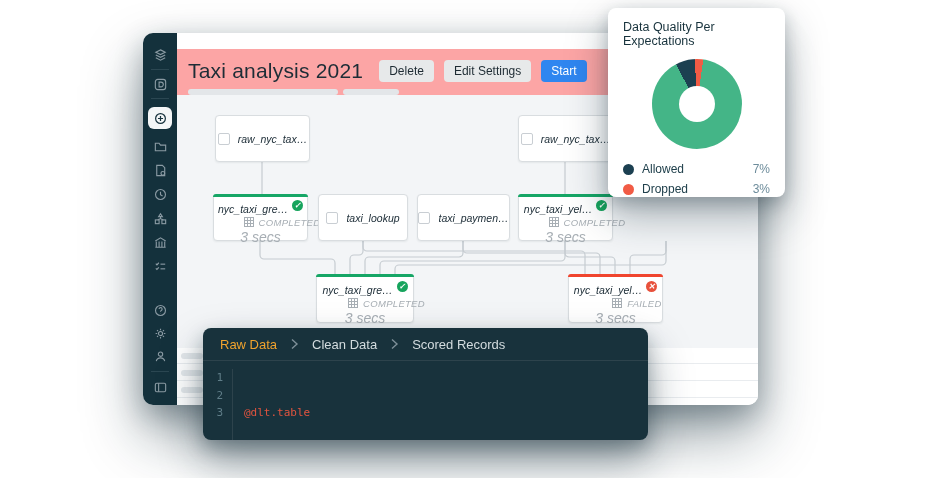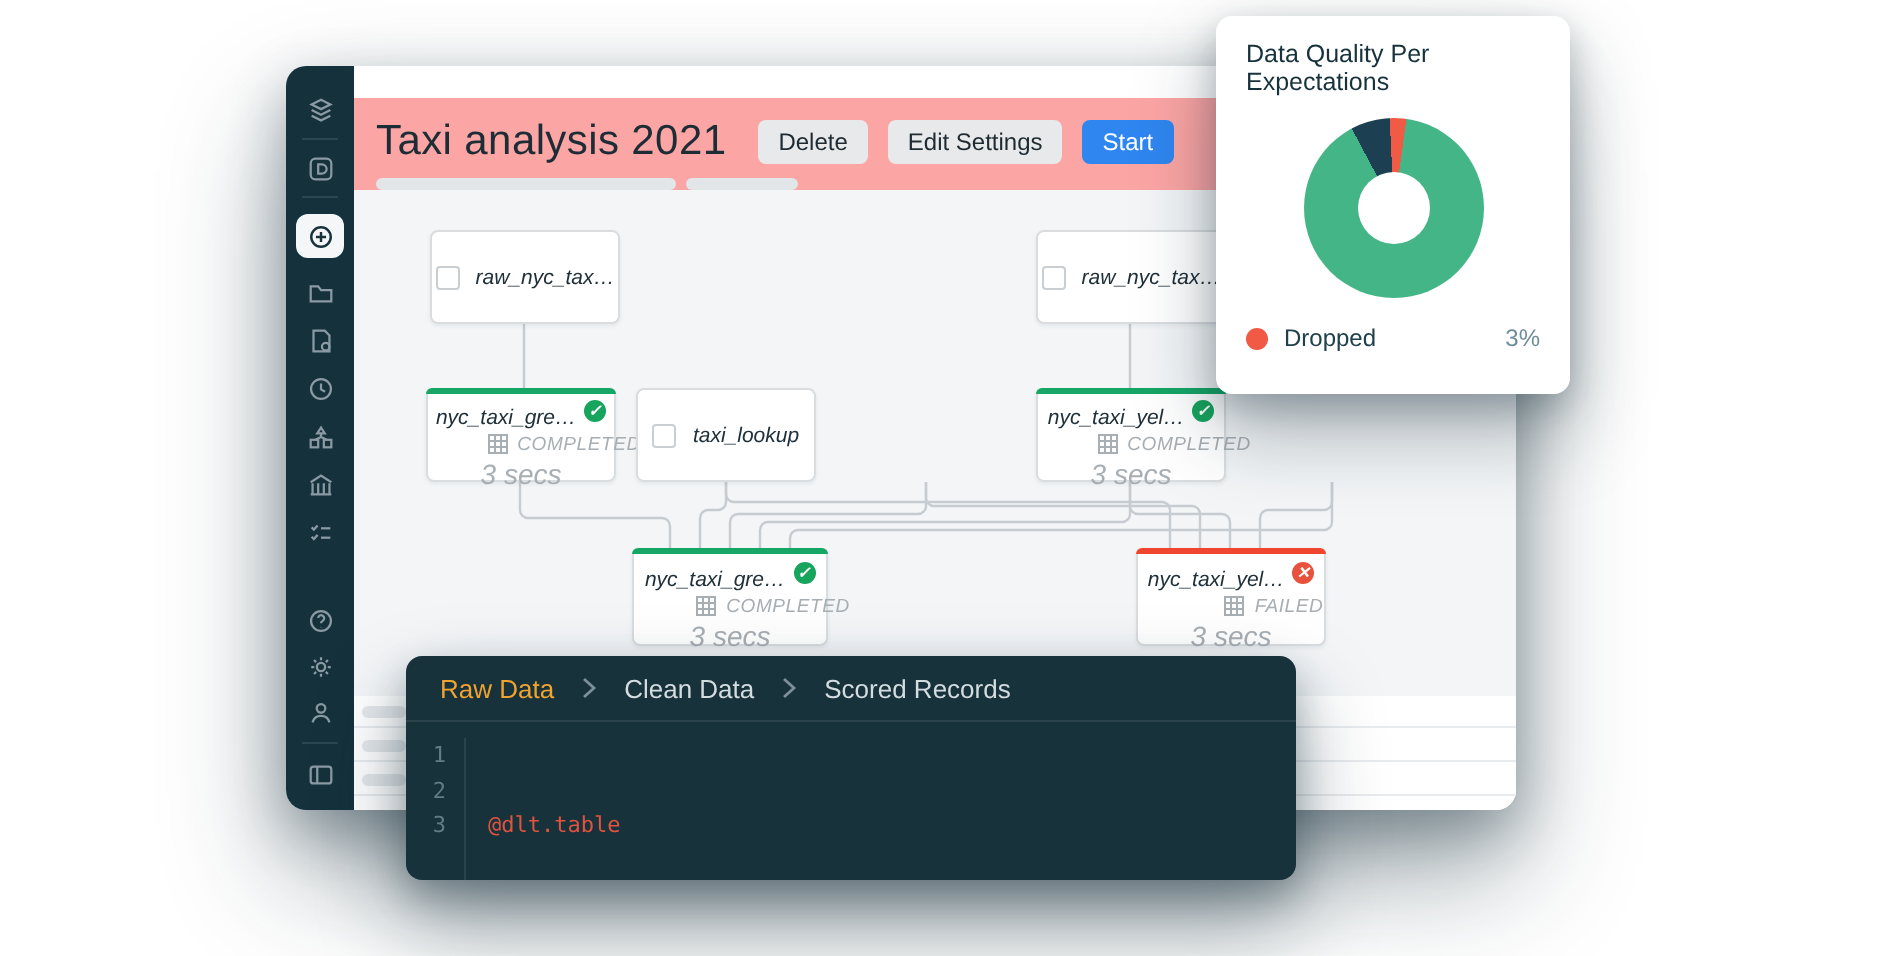--- a/index.html
+++ b/index.html
@@ -281,20 +281,26 @@
         </div>
       <div class="dur">3 secs</div>
     </div>
 
     <div class="node n-2">
       <div class="srcrow">
           <span class="cbx"></span>
           <span class="ntitle">taxi_lookup</span>
         </div>
     </div>
+    <div class="node n-3">
+      <div class="srcrow">
+          <span class="cbx"></span>
+          <span class="ntitle">taxi_paymen…</span>
+        </div>
+    </div>
 
     <div class="node completed n-4">
       <div class="bar"></div>
       <div class="trow">
           <span class="ntitle">nyc_taxi_yel…</span>
           <span class="badge ok">✓</span>
         </div>
       <div class="srow">
           <span class="grid-ico">
             <svg width="10" height="10" viewBox="0 0 10 10" fill="none" stroke="currentColor">
@@ -344,20 +350,25 @@
       <div class="dur">3 secs</div>
     </div>
   </div>
 
   <div class="dq-card">
     <div class="dq-title">Data Quality Per Expectations</div>
     <div class="donut" id="donut" style="background: conic-gradient(from 8deg, rgb(68, 181, 135) 0deg, rgb(68, 181, 135) 324deg, rgb(28, 64, 81) 324deg, rgb(28, 64, 81) 349.2deg, rgb(241, 91, 69) 349.2deg, rgb(241, 91, 69) 360deg);">
       <div class="hole"></div>
     </div>
     <div class="legend-row">
+      <span class="dot" style="background: rgb(28, 64, 81);"></span>
+      <span class="lg-label">Allowed</span>
+      <span class="lg-val">7%</span>
+    </div>
+    <div class="legend-row">
       <span class="dot" style="background: rgb(241, 91, 69);"></span>
       <span class="lg-label">Dropped</span>
       <span class="lg-val">3%</span>
     </div>
   </div>
 
   <div class="code-panel">
     <div class="tabbar">
       <span class="tab active">Raw Data</span>
       <span class="chev">

